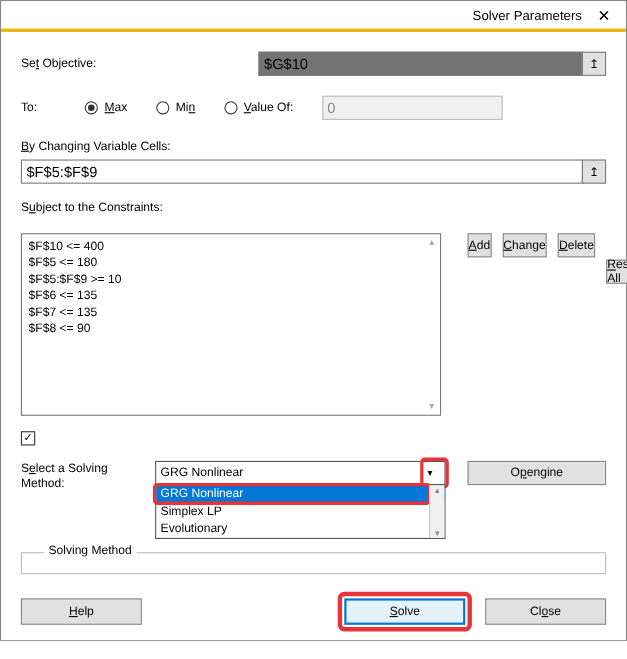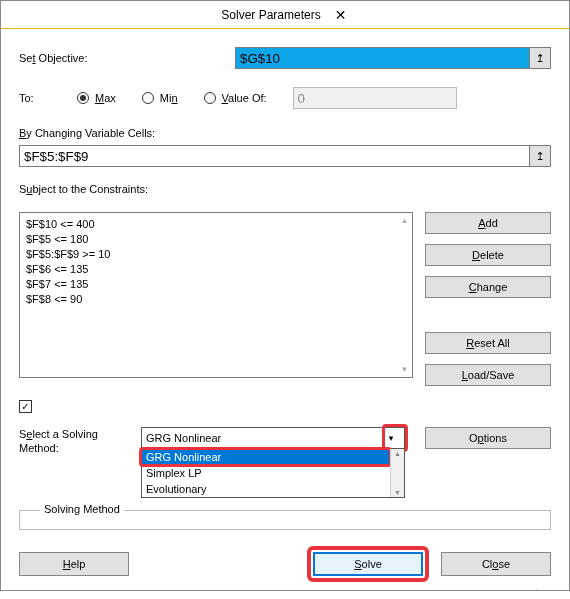--- a/index.html
+++ b/index.html
@@ -13,23 +13,23 @@
   }
   .dialog {
     width: 570px;
     border: 1px solid #888;
     background: #fff;
   }
   .titlebar {
     height: 28px;
     display: flex;
     align-items: center;
-    justify-content: center;
+    justify-content: flex-end;
     padding: 0 0 0 12px;
-    border-bottom: 1px solid #eab308;
+    border-bottom: 3px solid #eab308;
   }
   .titlebar-text { font-size: 12px; }
   .close-btn {
     width: 40px;
     height: 28px;
     display: flex;
     align-items: center;
     justify-content: center;
     font-size: 14px;
     font-family: Arial;
@@ -38,21 +38,21 @@
   .row { display: flex; align-items: center; }
   .label { display: inline-block; }
   .und { text-decoration: underline; }
   .objective-row { margin-bottom: 18px; }
   .set-obj-label { width: 216px; }
   .obj-input {
     flex: 1;
     height: 22px;
     border: 1px solid #7a7a7a;
     padding: 0 4px;
-    background: #0ea5e9;
+    background: #737373;
   }
   .refedit-btn {
     width: 22px; height: 22px;
     border: 1px solid #7a7a7a;
     background: #e1e1e1;
     display: flex; align-items: center; justify-content: center;
     margin-left: -1px;
   }
   .to-row { margin-bottom: 18px; align-items: center; }
   .to-label { width: 58px; }
@@ -68,27 +68,27 @@
   .valueof-input {
     width: 164px; height: 22px; border: 1px solid #bbb;
     background: #f0f0f0; color: #888; padding: 0 4px; margin-left: 26px;
   }
   .changing-label { margin-bottom: 6px; }
   .changing-row { margin-bottom: 16px; }
   .changing-input {
     flex: 1; height: 22px; border: 1px solid #7a7a7a; padding: 0 4px;
   }
   .constraints-label { margin-bottom: 17px; }
-  .constraints-row { display: flex; gap: 12px; margin-bottom: 14px; }
+  .constraints-row { display: flex; gap: 24px; margin-bottom: 14px; }
   .constraints-list {
     flex: 1; height: 166px; border: 1px solid #7a7a7a;
     background: #fff; padding: 4px 6px; overflow-y: scroll;
     line-height: 15px;
   }
-  .side-buttons { width: 126px; display: flex; flex-direction: column; gap: 10px; }
+  .side-buttons { width: 126px; display: flex; flex-direction: row; gap: 10px; }
   .side-buttons .btn:nth-child(4) { margin-top: 24px; }
   .btn {
     height: 22px; border: 1px solid #888; background: #e1e1e1;
     display: flex; align-items: center; justify-content: center;
     font-size: 11px;
   }
   .checkbox-row { margin-bottom: 14px; }
   .checkbox {
     width: 13px; height: 13px; border: 1px solid #333; margin-right: 6px;
     display: flex; align-items: center; justify-content: center;
@@ -227,24 +227,24 @@
         <div class="list-scroll">
           <span>▴</span>
           <span>▾</span>
         </div>
       </div>
       <div class="side-buttons">
         <div class="btn">
             <span><span class="und">A</span><span>dd</span></span>
           </div>
         <div class="btn">
+            <span><span class="und">C</span><span>hange</span></span>
+          </div>
+        <div class="btn">
             <span><span class="und">D</span><span>elete</span></span>
-          </div>
-        <div class="btn">
-            <span><span class="und">C</span><span>hange</span></span>
           </div>
         <div class="btn">
             <span><span class="und">R</span><span>eset All</span></span>
           </div>
         <div class="btn">
             <span><span class="und">L</span><span>oad/Save</span></span>
           </div>
       </div>
     </div>
 
@@ -268,21 +268,21 @@
           <div class="method-option">Simplex LP</div>
           <div class="method-option">Evolutionary</div>
           <div class="dropdown-scroll">
             <span>▴</span>
             <span>▾</span>
           </div>
         </div>
       </div>
       <div class="options-col">
         <div class="btn">
-            <span><span>O</span><span class="und">p</span><span>tions</span></span>
+            <span><span>O</span><span class="und">p</span><span>engine</span></span>
           </div>
       </div>
     </div>
 
     <div class="fieldset">
       <div class="legend">Solving Method</div>
     </div>
 
     <div class="footer">
       <div class="btn">

